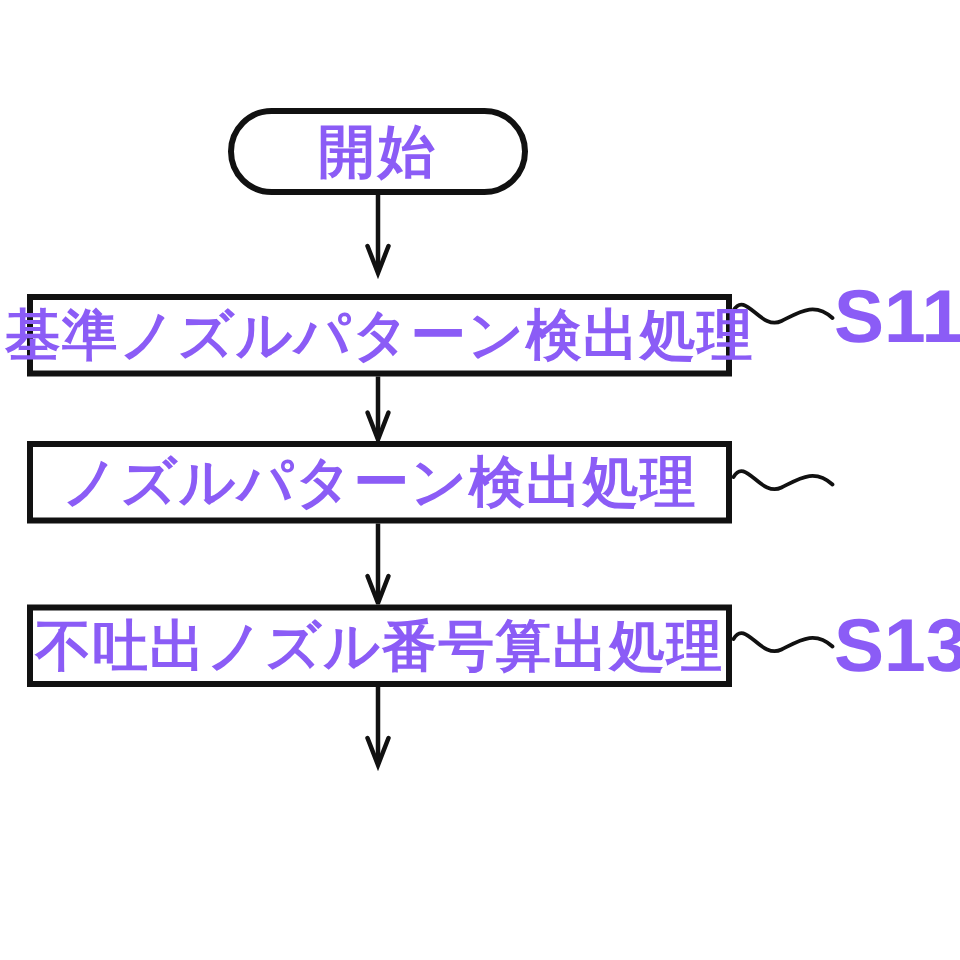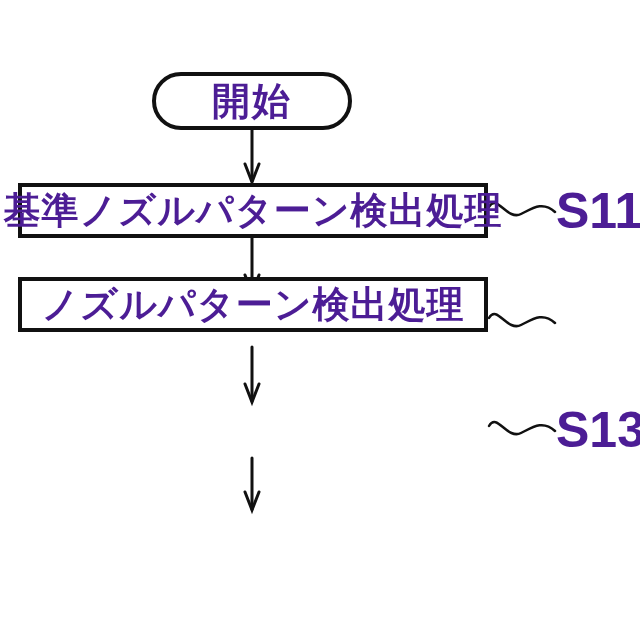--- a/index.html
+++ b/index.html
@@ -6,21 +6,21 @@
     margin: 0;
     padding: 0;
     background: #ffffff;
   }
   .canvas {
     position: relative;
     width: 640px;
     height: 640px;
     background: #ffffff;
     font-family: "Liberation Sans", "DejaVu Sans", sans-serif;
-    color: #4c1d95;
+    color: #8b5cf6;
     overflow: hidden;
   }
   .connector-layer {
     position: absolute;
     left: 0;
     top: 0;
     width: 640px;
     height: 640px;
   }
   .terminal {
@@ -50,22 +50,22 @@
     box-sizing: border-box;
     display: flex;
     align-items: center;
     justify-content: center;
     font-size: 37px;
     font-weight: bold;
     letter-spacing: 1px;
     background: #ffffff;
     white-space: nowrap;
   }
-  .process.step-1 { top: 183px; font-family: Liberation Serif, serif; }
-  .process.step-2 { top: 277px; text-align: right; }
+  .process.step-1 { top: 196px; font-family: Liberation Serif, serif; }
+  .process.step-2 { top: 294px; text-align: right; }
   .process.step-3 { top: 403px; }
   .s-label {
     position: absolute;
     left: 556px;
     width: 84px;
     height: 40px;
     line-height: 40px;
     font-size: 50px;
     font-weight: bold;
     letter-spacing: 0px;
@@ -116,16 +116,19 @@
 
   <div class="process step-1">
     <span>基準ノズルパターン検出処理</span>
   </div>
   <div class="s-label tag-1">S11</div>
 
   <div class="process step-2">
     <span>ノズルパターン検出処理</span>
   </div>
 
+  <div class="process step-3">
+    <span>不吐出ノズル番号算出処理</span>
+  </div>
   <div class="s-label tag-3">S13</div>
 
 
 </div>
 
 </body></html>

